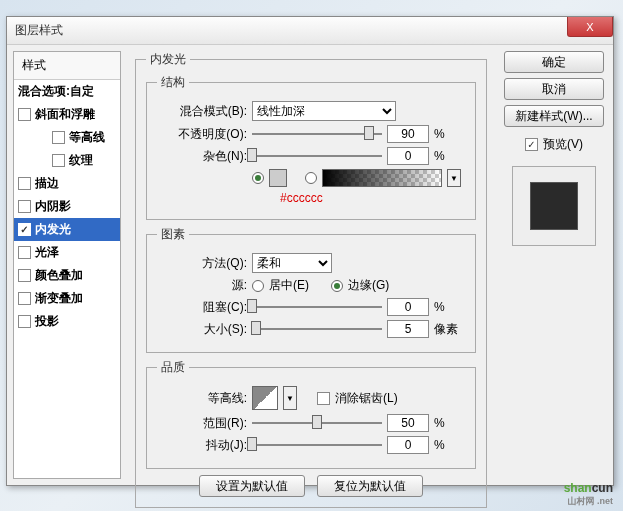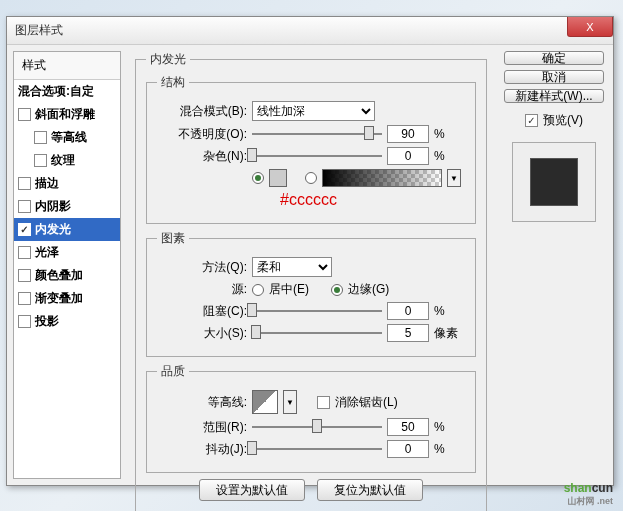--- a/index.html
+++ b/index.html
@@ -5,21 +5,21 @@
 * { box-sizing: border-box; font-family: "Microsoft YaHei", SimSun, sans-serif; font-size: 12px; }
 body { margin: 0; background: linear-gradient(135deg, #d8e4ef 0%, #eaf0f5 50%, #d6e2ed 100%); width: 623px; height: 511px; overflow: hidden; position: relative; }
 .dialog { position: absolute; left: 6px; top: 16px; width: 608px; height: 470px; background: #f0f0f0; border: 1px solid #888; box-shadow: 2px 2px 6px rgba(0,0,0,0.3); }
 .titlebar { height: 28px; background: linear-gradient(#fdfdfd, #e8e8e8); display: flex; align-items: center; border-bottom: 1px solid #ccc; position: relative; }
 .titlebar-text { padding-left: 8px; color: #333; }
 .close-btn { position: absolute; right: 0; top: 0; width: 46px; height: 20px; background: linear-gradient(#e07070, #c83838); color: #fff; display: flex; align-items: center; justify-content: center; border: 1px solid #a03030; border-top: none; border-radius: 0 0 3px 3px; cursor: pointer; font-size: 11px; }
 .content { display: flex; padding: 6px; height: calc(100% - 28px); gap: 10px; justify-content: space-between; }
 .sidebar { width: 108px; border: 1px solid #aaa; background: #fff; }
 .side-header { padding: 5px 8px; border-bottom: 1px solid #ccc; background: #f8f8f8; }
 .side-item { display: flex; align-items: center; padding: 3px 4px; gap: 4px; cursor: pointer; font-weight: bold; }
-.side-item.sub { padding-left: 20px; }
+.side-item.sub { padding-left: 20px; margin-left: 18px; }
 .side-item.selected { background: #316ac5; color: #fff; }
 .side-check { width: 13px; height: 13px; border: 1px solid #888; background: #fff; display: inline-flex; align-items: center; justify-content: center; font-size: 10px; color: #333; }
 .side-check.checked::after { content: "✓"; }
 .selected .side-check { border-color: #fff; }
 .main { flex: 1; padding: 0 4px; }
 fieldset { border: 1px solid #aaa; margin: 0 0 6px 0; padding: 6px 10px 10px 10px; }
 legend { padding: 0 4px; color: #333; }
 .row { display: flex; align-items: center; margin: 4px 0; gap: 5px; }
 .row-label { width: 90px; text-align: right; }
 select { height: 20px; border: 1px solid #888; background: #fff; }
@@ -27,29 +27,29 @@
 .slider-track { height: 2px; background: #888; width: 100%; position: relative; }
 .slider-thumb { position: absolute; width: 10px; height: 14px; background: #e0e0e0; border: 1px solid #666; top: -7px; transform: translateX(-50%); }
 .num-input { width: 42px; height: 18px; border: 1px solid #888; text-align: center; background: #fff; }
 .unit { width: 30px; }
 .radio { width: 12px; height: 12px; border: 1px solid #666; border-radius: 50%; display: inline-flex; align-items: center; justify-content: center; background: #fff; }
 .radio.on::after { content: ""; width: 6px; height: 6px; background: #3a7d3a; border-radius: 50%; }
 .swatch { width: 18px; height: 18px; border: 1px solid #666; display: inline-block; }
 .grad-preview { width: 120px; height: 18px; border: 1px solid #666; background: repeating-conic-gradient(#ccc 0% 25%, #fff 0% 50%) 0 0/8px 8px; position: relative; }
 .grad-preview::before { content: ""; position: absolute; inset: 0; background: linear-gradient(to right, #000, rgba(0,0,0,0)); }
 .grad-dd { width: 14px; height: 18px; border: 1px solid #666; background: #f0f0f0; display: inline-flex; align-items: center; justify-content: center; font-size: 8px; }
-.hex-note { color: #d00; font-size: 16px; margin-left: 28px; }
+.hex-note { color: #d00; font-size: 12px; margin-left: 28px; }
 .contour-sw { width: 26px; height: 24px; border: 1px solid #666; background: linear-gradient(135deg, #888 0%, #888 50%, #fff 50%, #fff 100%); display: inline-block; }
 .contour-dd { width: 14px; height: 24px; border: 1px solid #666; background: #f0f0f0; display: inline-flex; align-items: center; justify-content: center; font-size: 8px; }
 .check { width: 13px; height: 13px; border: 1px solid #888; background: #fff; display: inline-flex; align-items: center; justify-content: center; font-size: 10px; }
 .check.checked::after { content: "✓"; color: #333; }
 .btn { height: 22px; padding: 0 16px; border: 1px solid #888; background: linear-gradient(#fdfdfd, #e0e0e0); border-radius: 3px; cursor: pointer; display: inline-flex; align-items: center; justify-content: center; }
 .btn-row { display: flex; justify-content: center; gap: 12px; margin-top: 6px; }
 .right-col { width: 106px; display: flex; flex-direction: column; gap: 5px; align-items: center; }
-.right-btn { width: 100px; height: 14px; border: 1px solid #888; background: linear-gradient(#fdfdfd, #e0e0e0); border-radius: 3px; cursor: pointer; display: flex; align-items: center; justify-content: center; }
+.right-btn { width: 100px; height: 22px; border: 1px solid #888; background: linear-gradient(#fdfdfd, #e0e0e0); border-radius: 3px; cursor: pointer; display: flex; align-items: center; justify-content: center; }
 .preview-area { width: 84px; height: 80px; border: 1px solid #aaa; background: #eee; display: flex; align-items: center; justify-content: center; margin-top: 4px; }
 .preview-swatch { width: 48px; height: 48px; background: #2a2a2a; border: 1px solid #555; }
 .watermark { position: absolute; right: 10px; bottom: 6px; font-weight: bold; font-size: 18px; color: #5aa83c; }
 .watermark .s2 { color: #333; }
 .watermark .tag { font-size: 9px; color: #888; display: block; text-align: right; line-height: 8px; }
 </style>
 </head>
 <body>
 
 <div class="dialog">
@@ -108,21 +108,21 @@
     </div>
 
     <div class="main">
       <fieldset>
         <legend>内发光</legend>
 
         <fieldset>
           <legend>结构</legend>
           <div class="row">
             <span class="row-label">混合模式(B):</span>
-            <select style="width:123px"><option>线性加深</option></select>
+            <select style="width:144px"><option>线性加深</option></select>
           </div>
           <div class="row">
             <span class="row-label">不透明度(O):</span>
             <div class="slider">
                 <div class="slider-track">
                   <div class="slider-thumb" style="left:90%"></div>
                 </div>
               </div>
             <input class="num-input" value="90" style="">
             <span class="unit">%</span>

